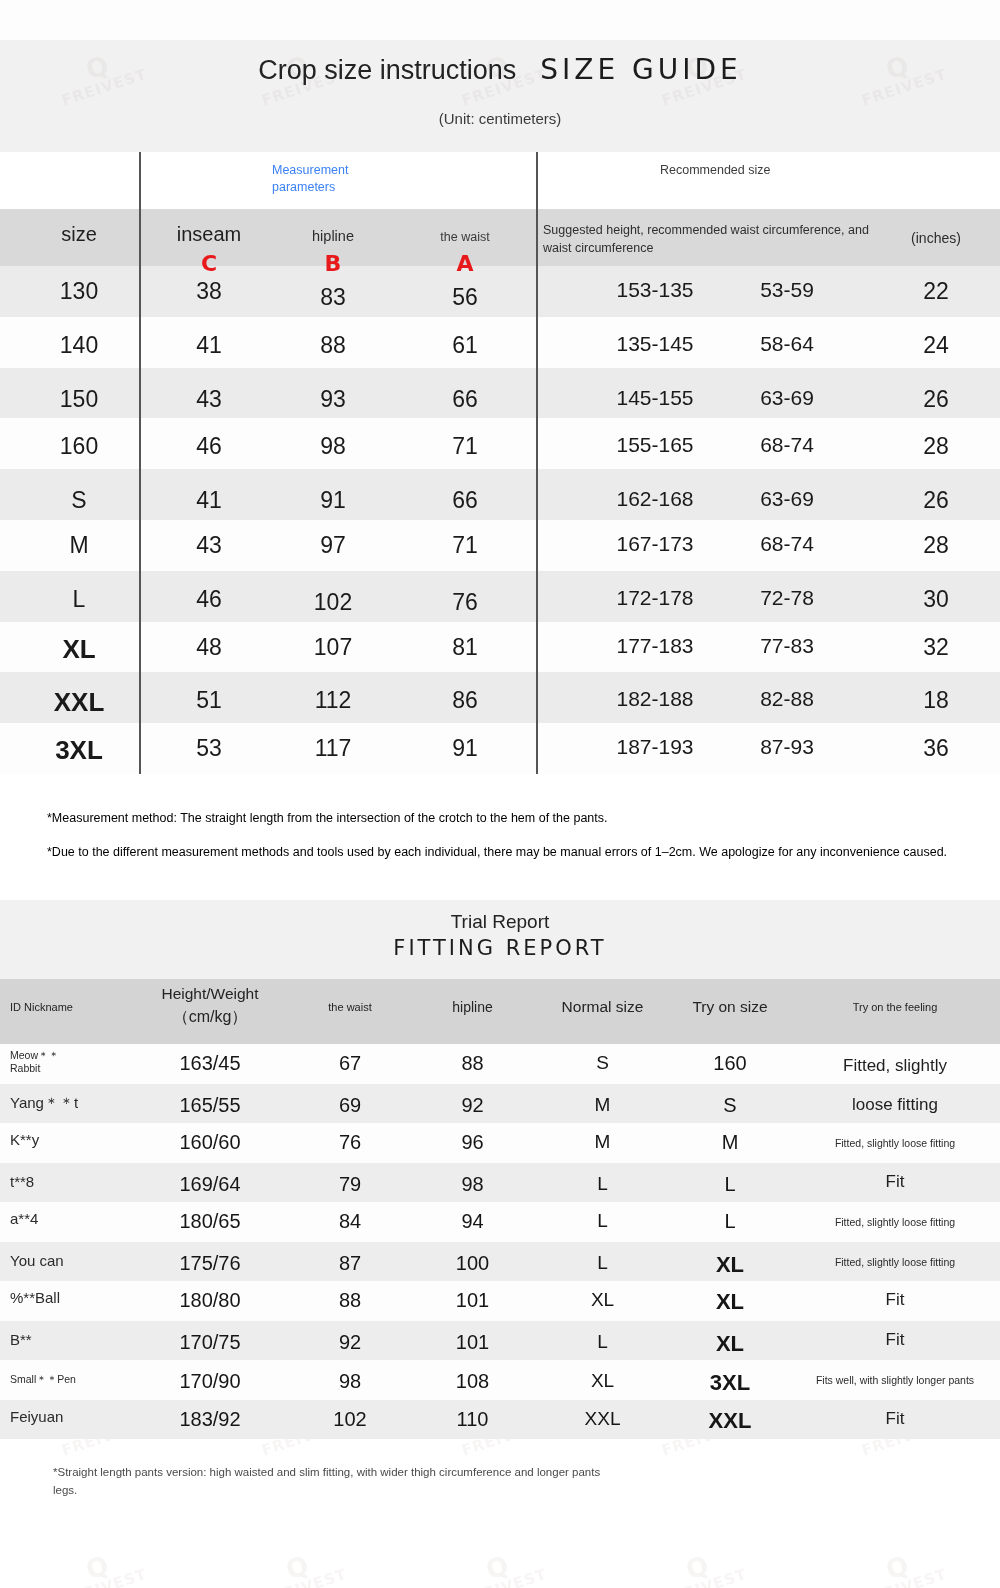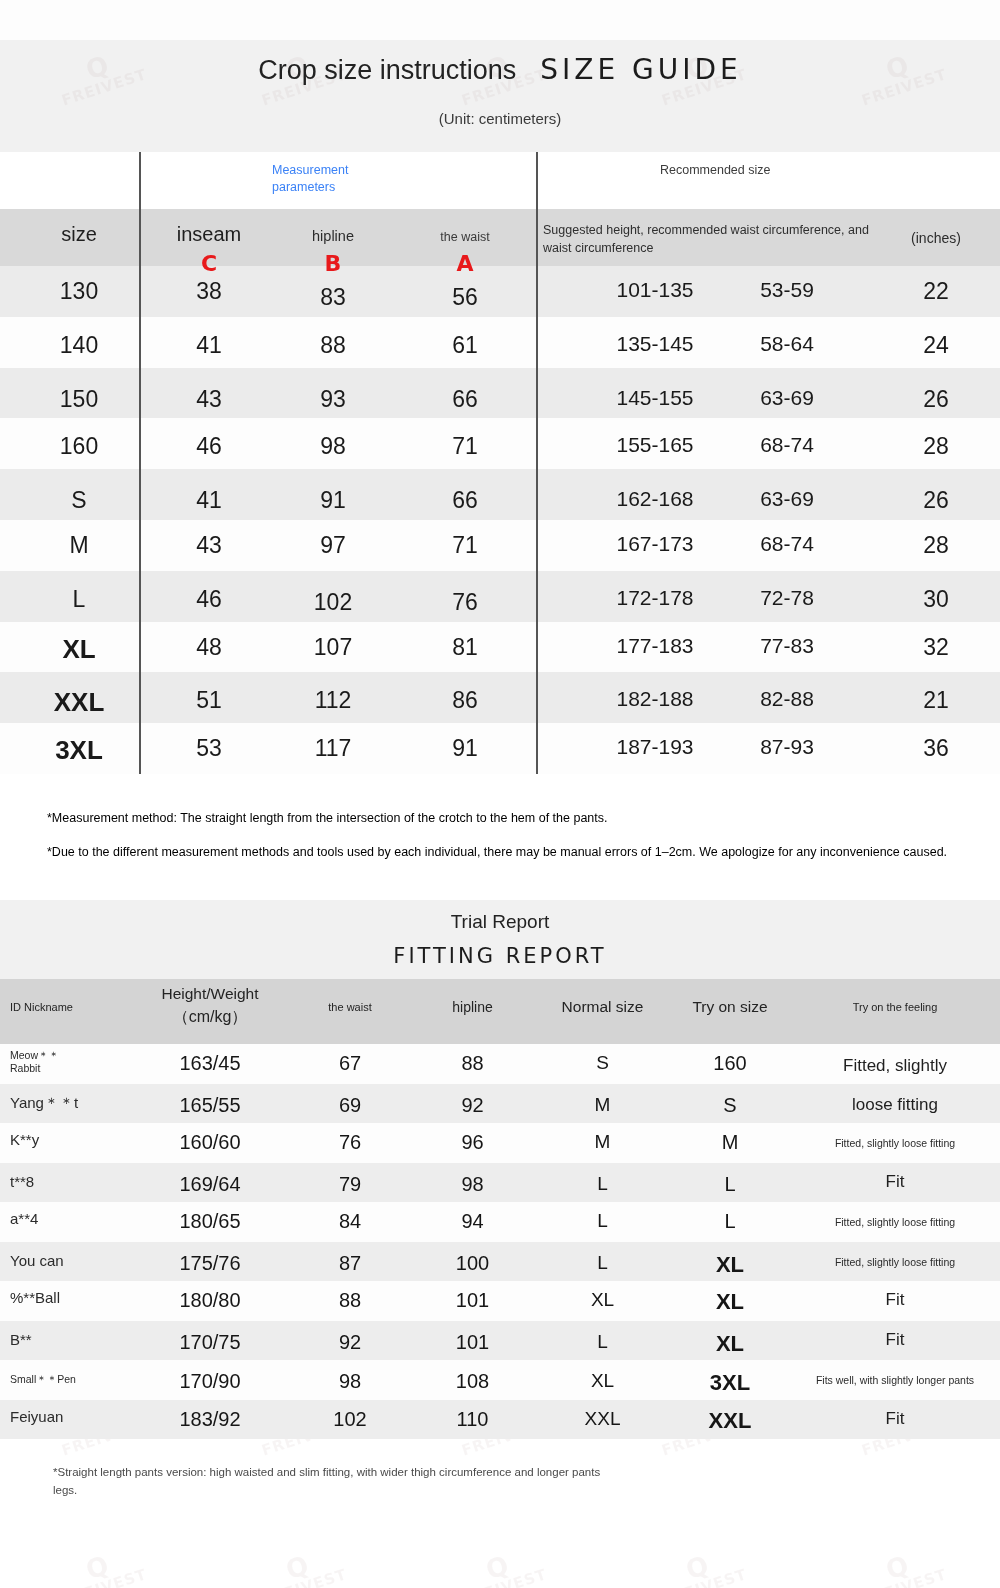--- a/index.html
+++ b/index.html
@@ -145,21 +145,21 @@
   .note-b { position: absolute; left: 47px; top: 43px; }
 
   
   .t2 { position: absolute; left: 0; top: 900px; width: 1000px; z-index: 8; }
   .t2-hero { position: relative; height: 79px; background: #f1f1f1; }
   .t2-title-cn {
     position: absolute; left: 0; top: 11px; width: 1000px; text-align: center;
     font-size: 19px; color: #222;
   }
   .t2-title-en {
-    position: absolute; left: 0; top: 44px; width: 1000px; text-align: center;
+    position: absolute; left: 0; top: 36px; width: 1000px; text-align: center;
     font-size: 21px; color: #1c1c1c; letter-spacing: 3px;
     font-family: "DejaVu Sans", sans-serif;
   }
   .t2-head { position: relative; height: 65px; background: #d4d4d4; }
   .t2-row { position: relative; height: 39.5px; }
   .t2-row.alt { background: #ededed; }
   .t2-row.plain { background: #fdfdfd; }
 
   .d-id   { left: 0px;   width: 130px; text-align: left; padding-left: 10px; }
   .d-hw   { left: 130px; width: 160px; text-align: center; }
@@ -301,21 +301,21 @@
       <div class="abc abc-b">B</div>
       <div class="abc abc-a">A</div>
     </div>
 
     <div id="t1-body">
         <div class="t1-row alt">
           <div class="cell c-size cell-num j0">130</div>
           <div class="cell c-inseam cell-num j0">38</div>
           <div class="cell c-hip cell-num j2">83</div>
           <div class="cell c-waist cell-num j2">56</div>
-          <div class="cell c-sugg cell-rng j0">101-135</div>
+          <div class="cell c-sugg cell-rng j0">153-135</div>
           <div class="cell c-wc cell-rng j0">53-59</div>
           <div class="cell c-in cell-num j0">22</div>
         </div>
         <div class="t1-row plain">
           <div class="cell c-size cell-num j1">140</div>
           <div class="cell c-inseam cell-num j1">41</div>
           <div class="cell c-hip cell-num j1">88</div>
           <div class="cell c-waist cell-num j1">61</div>
           <div class="cell c-sugg cell-rng j1">135-145</div>
           <div class="cell c-wc cell-rng j1">58-64</div>
@@ -375,21 +375,21 @@
           <div class="cell c-wc cell-rng j0">77-83</div>
           <div class="cell c-in cell-num j0">32</div>
         </div>
         <div class="t1-row alt">
           <div class="cell c-size sz-xxl j1">XXL</div>
           <div class="cell c-inseam cell-num j1">51</div>
           <div class="cell c-hip cell-num j1">112</div>
           <div class="cell c-waist cell-num j1">86</div>
           <div class="cell c-sugg cell-rng j1">182-188</div>
           <div class="cell c-wc cell-rng j1">82-88</div>
-          <div class="cell c-in cell-num j1">21</div>
+          <div class="cell c-in cell-num j1">18</div>
         </div>
         <div class="t1-row plain">
           <div class="cell c-size sz-3xl j0">3XL</div>
           <div class="cell c-inseam cell-num j0">53</div>
           <div class="cell c-hip cell-num j0">117</div>
           <div class="cell c-waist cell-num j0">91</div>
           <div class="cell c-sugg cell-rng j0">187-193</div>
           <div class="cell c-wc cell-rng j0">87-93</div>
           <div class="cell c-in cell-num j0">36</div>
         </div>

